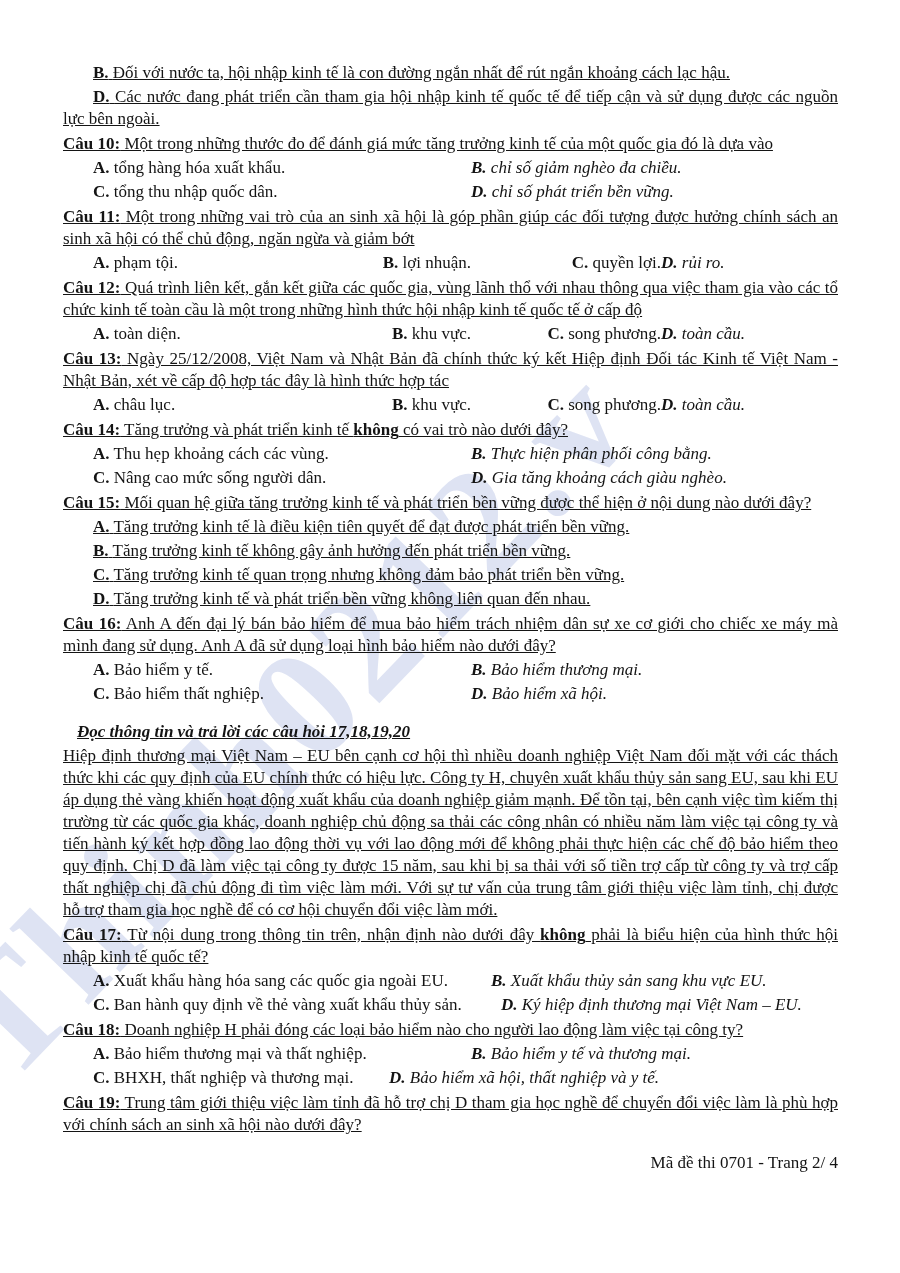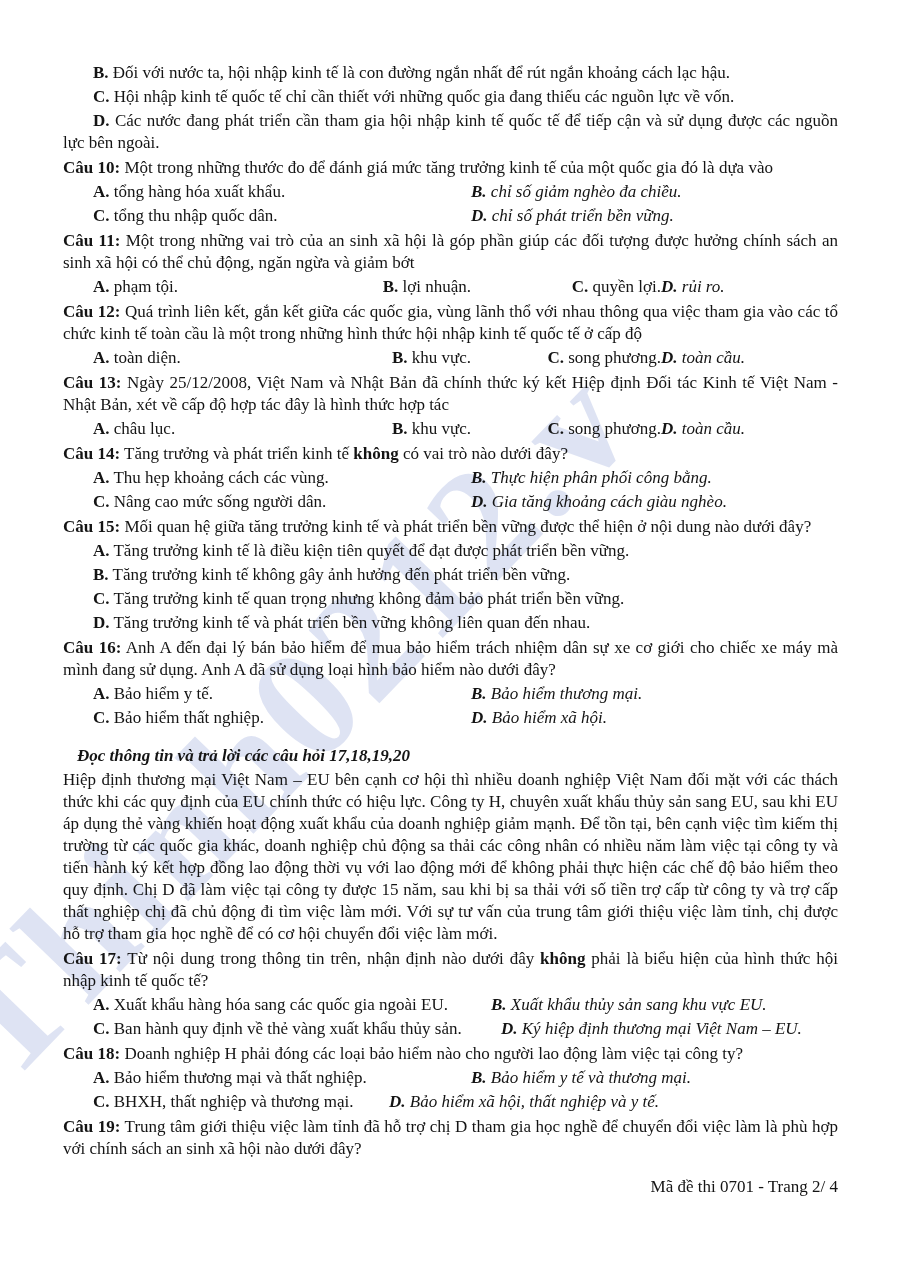--- a/index.html
+++ b/index.html
@@ -3,21 +3,21 @@
 <meta charset="utf-8">
 <style>
   html,body{margin:0;padding:0;background:#e8e8e8;}
   .page{
     position:relative;width:900px;height:1273px;margin:0 auto;
     background:#ffffff;overflow:hidden;color:#141414;
     font-family:"Liberation Serif","DejaVu Serif",serif;
     font-size:17px;line-height:22px;
   }
   .content{position:relative;z-index:1;padding:60px 62px 0 63px;}
-  p{margin:0;}
+  p{margin:0;text-decoration:underline;}
   .q{margin-top:3px;text-align:justify;}
   .qnum{font-weight:bold;}
   .opt-line{text-indent:30px;text-align:justify;margin-top:2px;}
   .opt-row{display:flex;padding-left:30px;margin:2px 0;}
   .opt{flex:none;}
   .opt:last-child{flex:1;font-style:italic;}
   .lbl{font-weight:bold;}
   .cols4 .opt:nth-child(1){width:188px;}
   .cols4 .opt:nth-child(2){width:190px;text-align:right;}
   .cols4 .opt:nth-child(3){width:190px;text-align:right;}
@@ -37,21 +37,20 @@
   }
 </style>
 </head>
 <body>
 
 <div class="page">
   <div class="watermark">Thinh0212.v</div>
   <div class="content">
 
     <p class="opt-line"><b class="lbl">B.</b> <span>Đối với nước ta, hội nhập kinh tế là con đường ngắn nhất để rút ngắn khoảng cách lạc hậu.</span></p>
-    <p class="opt-line"><b class="lbl">C.</b> <span>Hội nhập kinh tế quốc tế chỉ cần thiết với những quốc gia đang thiếu các nguồn lực về vốn.</span></p>
     <p class="opt-line"><b class="lbl">D.</b> <span>Các nước đang phát triển cần tham gia hội nhập kinh tế quốc tế để tiếp cận và sử dụng được các nguồn lực bên ngoài.</span></p>
 
     <p class="q"><b class="qnum">Câu 10:</b><span> Một trong những thước đo để đánh giá mức tăng trưởng kinh tế của một quốc gia đó là dựa vào</span></p>
     <div class="opt-row cols2">
       <span class="opt"><b class="lbl">A.</b> <span>tổng hàng hóa xuất khẩu.</span></span>
       <span class="opt"><b class="lbl">B.</b> <span>chỉ số giảm nghèo đa chiều.</span></span>
     </div>
     <div class="opt-row cols2">
       <span class="opt"><b class="lbl">C.</b> <span>tổng thu nhập quốc dân.</span></span>
       <span class="opt"><b class="lbl">D.</b> <span>chỉ số phát triển bền vững.</span></span>

